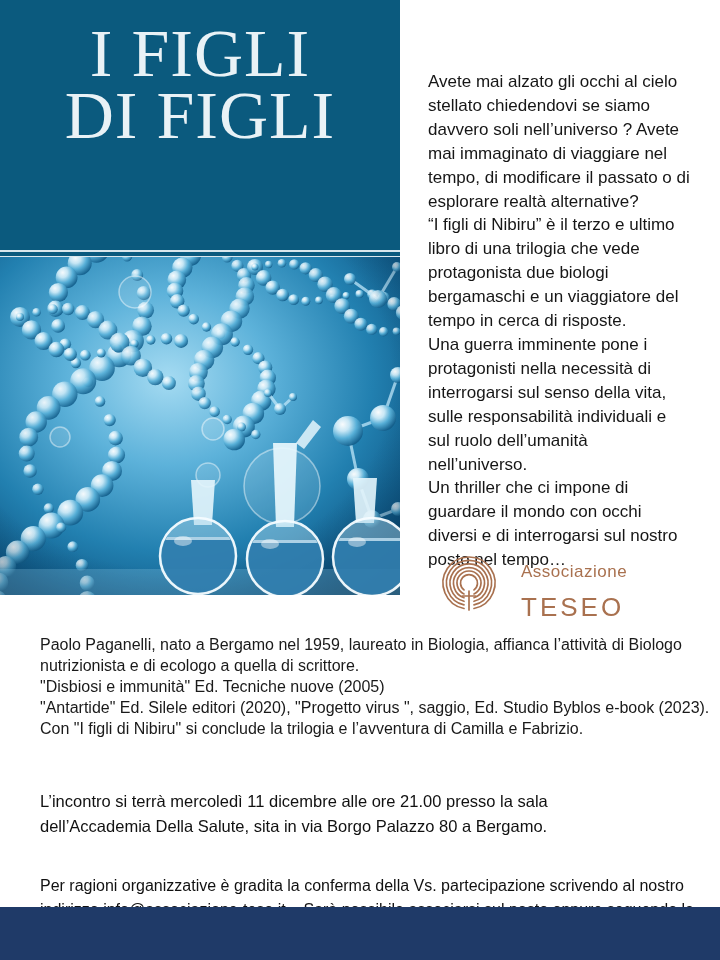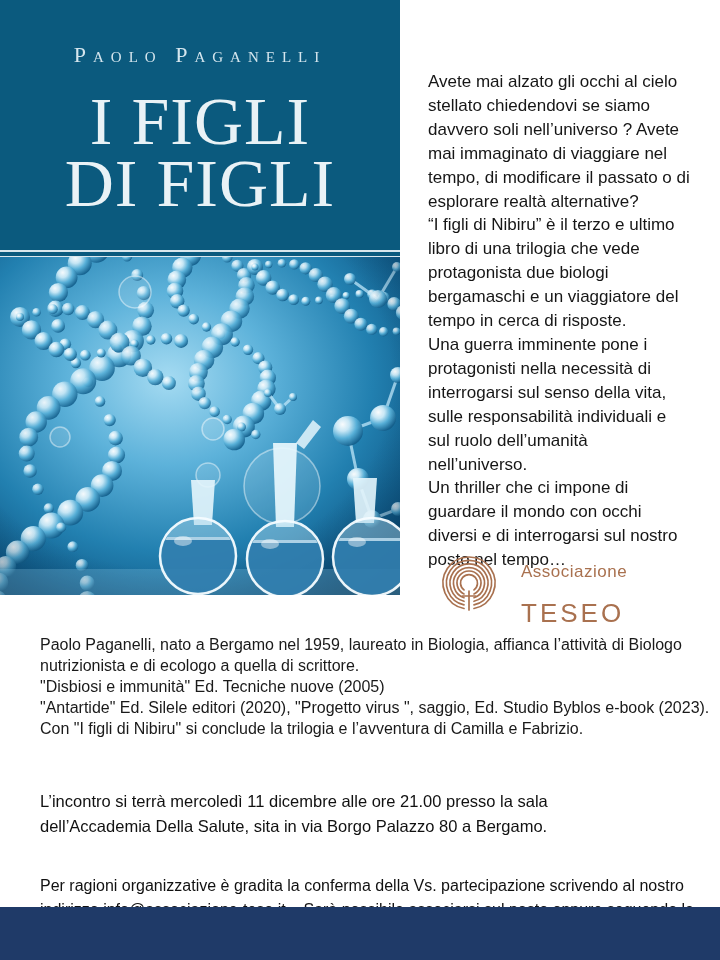--- a/index.html
+++ b/index.html
@@ -34,21 +34,21 @@
   .synopsis{
     position:absolute;left:428px;top:46px;
     font-size:17px;line-height:23.9px;
     white-space:pre;color:#161616;margin-top:24px;
   }
   
   .logo{position:absolute;left:437px;top:549px;display:flex;}
   .logo-icon{width:64px;height:66px;}
   .logo-text{margin-left:20px;color:#a9714f;}
   .logo-org{margin-top:13px;font-size:17px;letter-spacing:0.5px;}
-  .logo-name{margin-top:16px;font-size:26px;letter-spacing:3px;}
+  .logo-name{margin-top:10px;font-size:26px;letter-spacing:3px;}
   
   .bio{
     position:absolute;left:40px;top:634px;
     font-size:16px;line-height:21px;
     white-space:pre;color:#1a1a1a;
   }
   
   .event{position:absolute;left:40px;top:753px;white-space:pre;color:#111;}
   .event-bold{font-weight:normal;font-size:16.5px;line-height:24.5px;}
   .event-body{font-size:16px;line-height:24px;}
@@ -60,21 +60,20 @@
     text-align:center;font-size:15.5px;line-height:21px;white-space:pre;
   }
 </style>
 </head>
 <body>
 
 <div class="page">
 
   <div class="cover">
     <div class="cover-top">
-      <div class="cover-author">Paolo Paganelli</div>
       <div class="cover-title">
         <div>I FIGLI</div>
         <div>DI FIGLI</div>
       </div>
     </div>
     <div class="sep-a"></div>
     <div class="sep-b"></div>
     <div class="sep-c"></div>
     <div class="cover-art">
       <svg id="art" viewBox="0 0 400 338" width="400" height="338">

